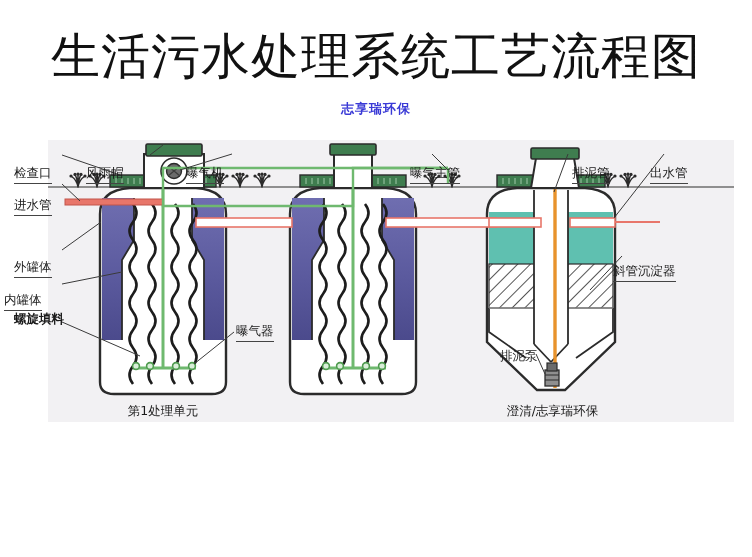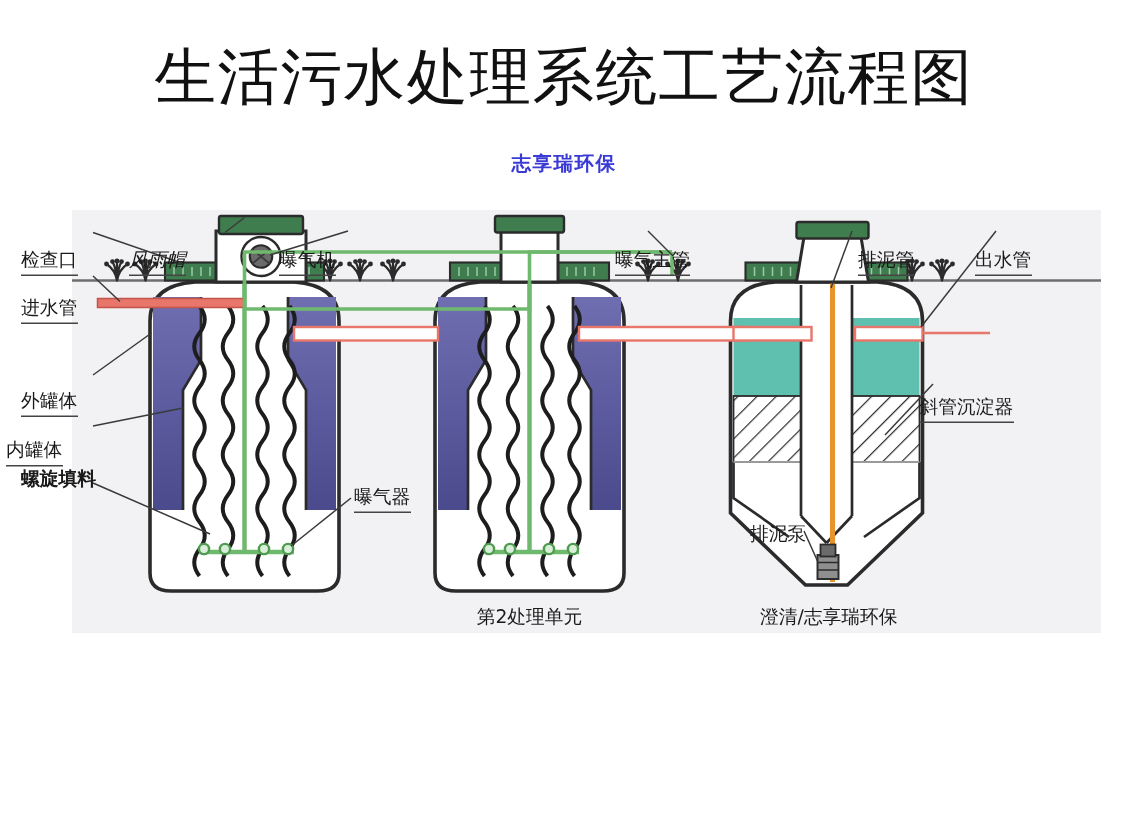--- a/index.html
+++ b/index.html
@@ -7,21 +7,21 @@
     width:752px;height:557px;
     background:#ffffff;
     font-family:"DejaVu Sans","Liberation Sans",sans-serif;
     overflow:hidden;
     position:relative;
   }
   #root{position:absolute;inset:0;}
   .title{
     position:absolute;left:0;top:24px;width:752px;
     text-align:center;
-    font-size:41px;
+    font-size:49px;
     font-family:"DejaVu Serif","Liberation Serif",serif;
     color:#111;
     letter-spacing:1px;
     white-space:nowrap;
   }
   .subtitle{
     position:absolute;left:0;top:100px;width:752px;
     text-align:center;
     font-size:13px;
     font-weight:bold;
@@ -316,30 +316,30 @@
 
       <path d="M622,124 L590,158"></path>
 
       <path d="M536,222 L545,242"></path>
     </g>
 
   </svg>
   </div>
 
   <div class="lbl u" style="left:14px;top:145px;">检查口</div>
-  <div class="lbl u" style="left:86px;top:145px;font-style:italic;">风雨帽</div>
+  <div class="lbl u" style="left:86px;top:145px;">风雨帽</div>
   <div class="lbl u" style="left:186px;top:145px;">曝气机</div>
   <div class="lbl u" style="left:410px;top:145px;">曝气主管</div>
   <div class="lbl u" style="left:572px;top:145px;">排泥管</div>
   <div class="lbl u" style="left:650px;top:145px;">出水管</div>
 
   <div class="lbl u" style="left:14px;top:177px;">进水管</div>
   <div class="lbl u" style="left:14px;top:239px;">外罐体</div>
   <div class="lbl u" style="left:4px;top:272px;">内罐体</div>
   <div class="lbl b" style="left:14px;top:311px;">螺旋填料</div>
   <div class="lbl u" style="left:236px;top:303px;">曝气器</div>
   <div class="lbl u" style="left:613px;top:243px;text-align:right;">斜管沉淀器</div>
   <div class="lbl" style="left:500px;top:348px;">排泥泵</div>
 
-  <div class="unitlbl" style="left:303px;top:403px;width:100px;">第2处理单元</div>
+  <div class="unitlbl" style="left:113px;top:403px;width:100px;">第1处理单元</div>
   <div class="unitlbl" style="left:490px;top:403px;width:125px;">澄清/志享瑞环保</div>
 
 </div>
 
 </body></html>

